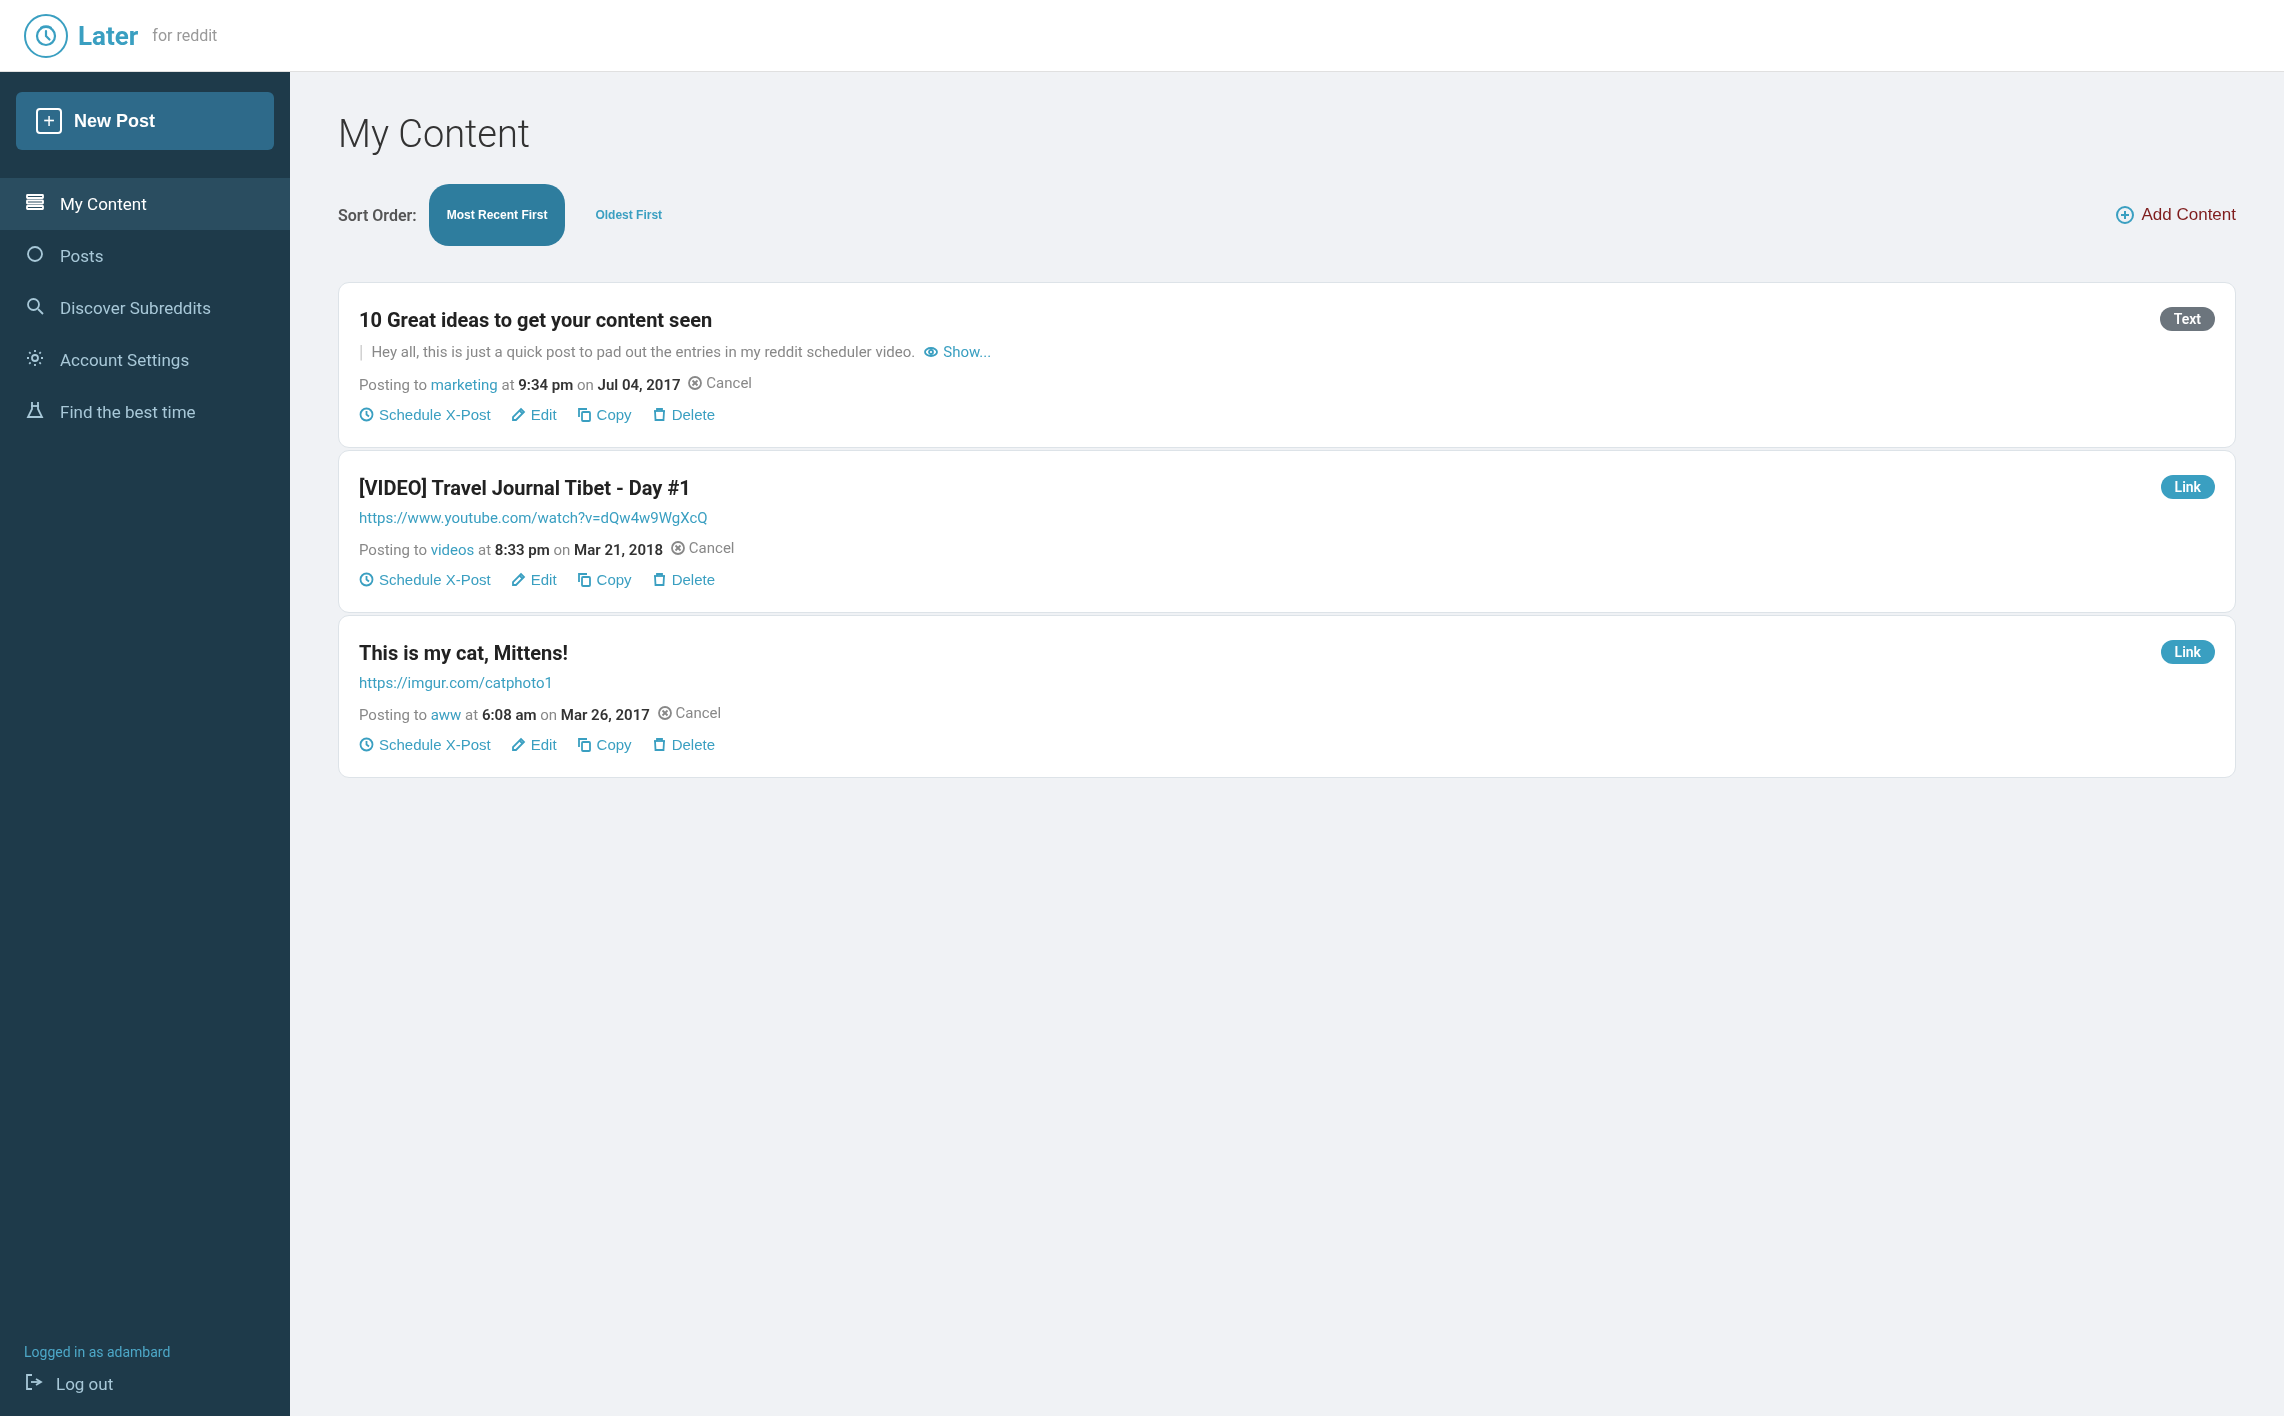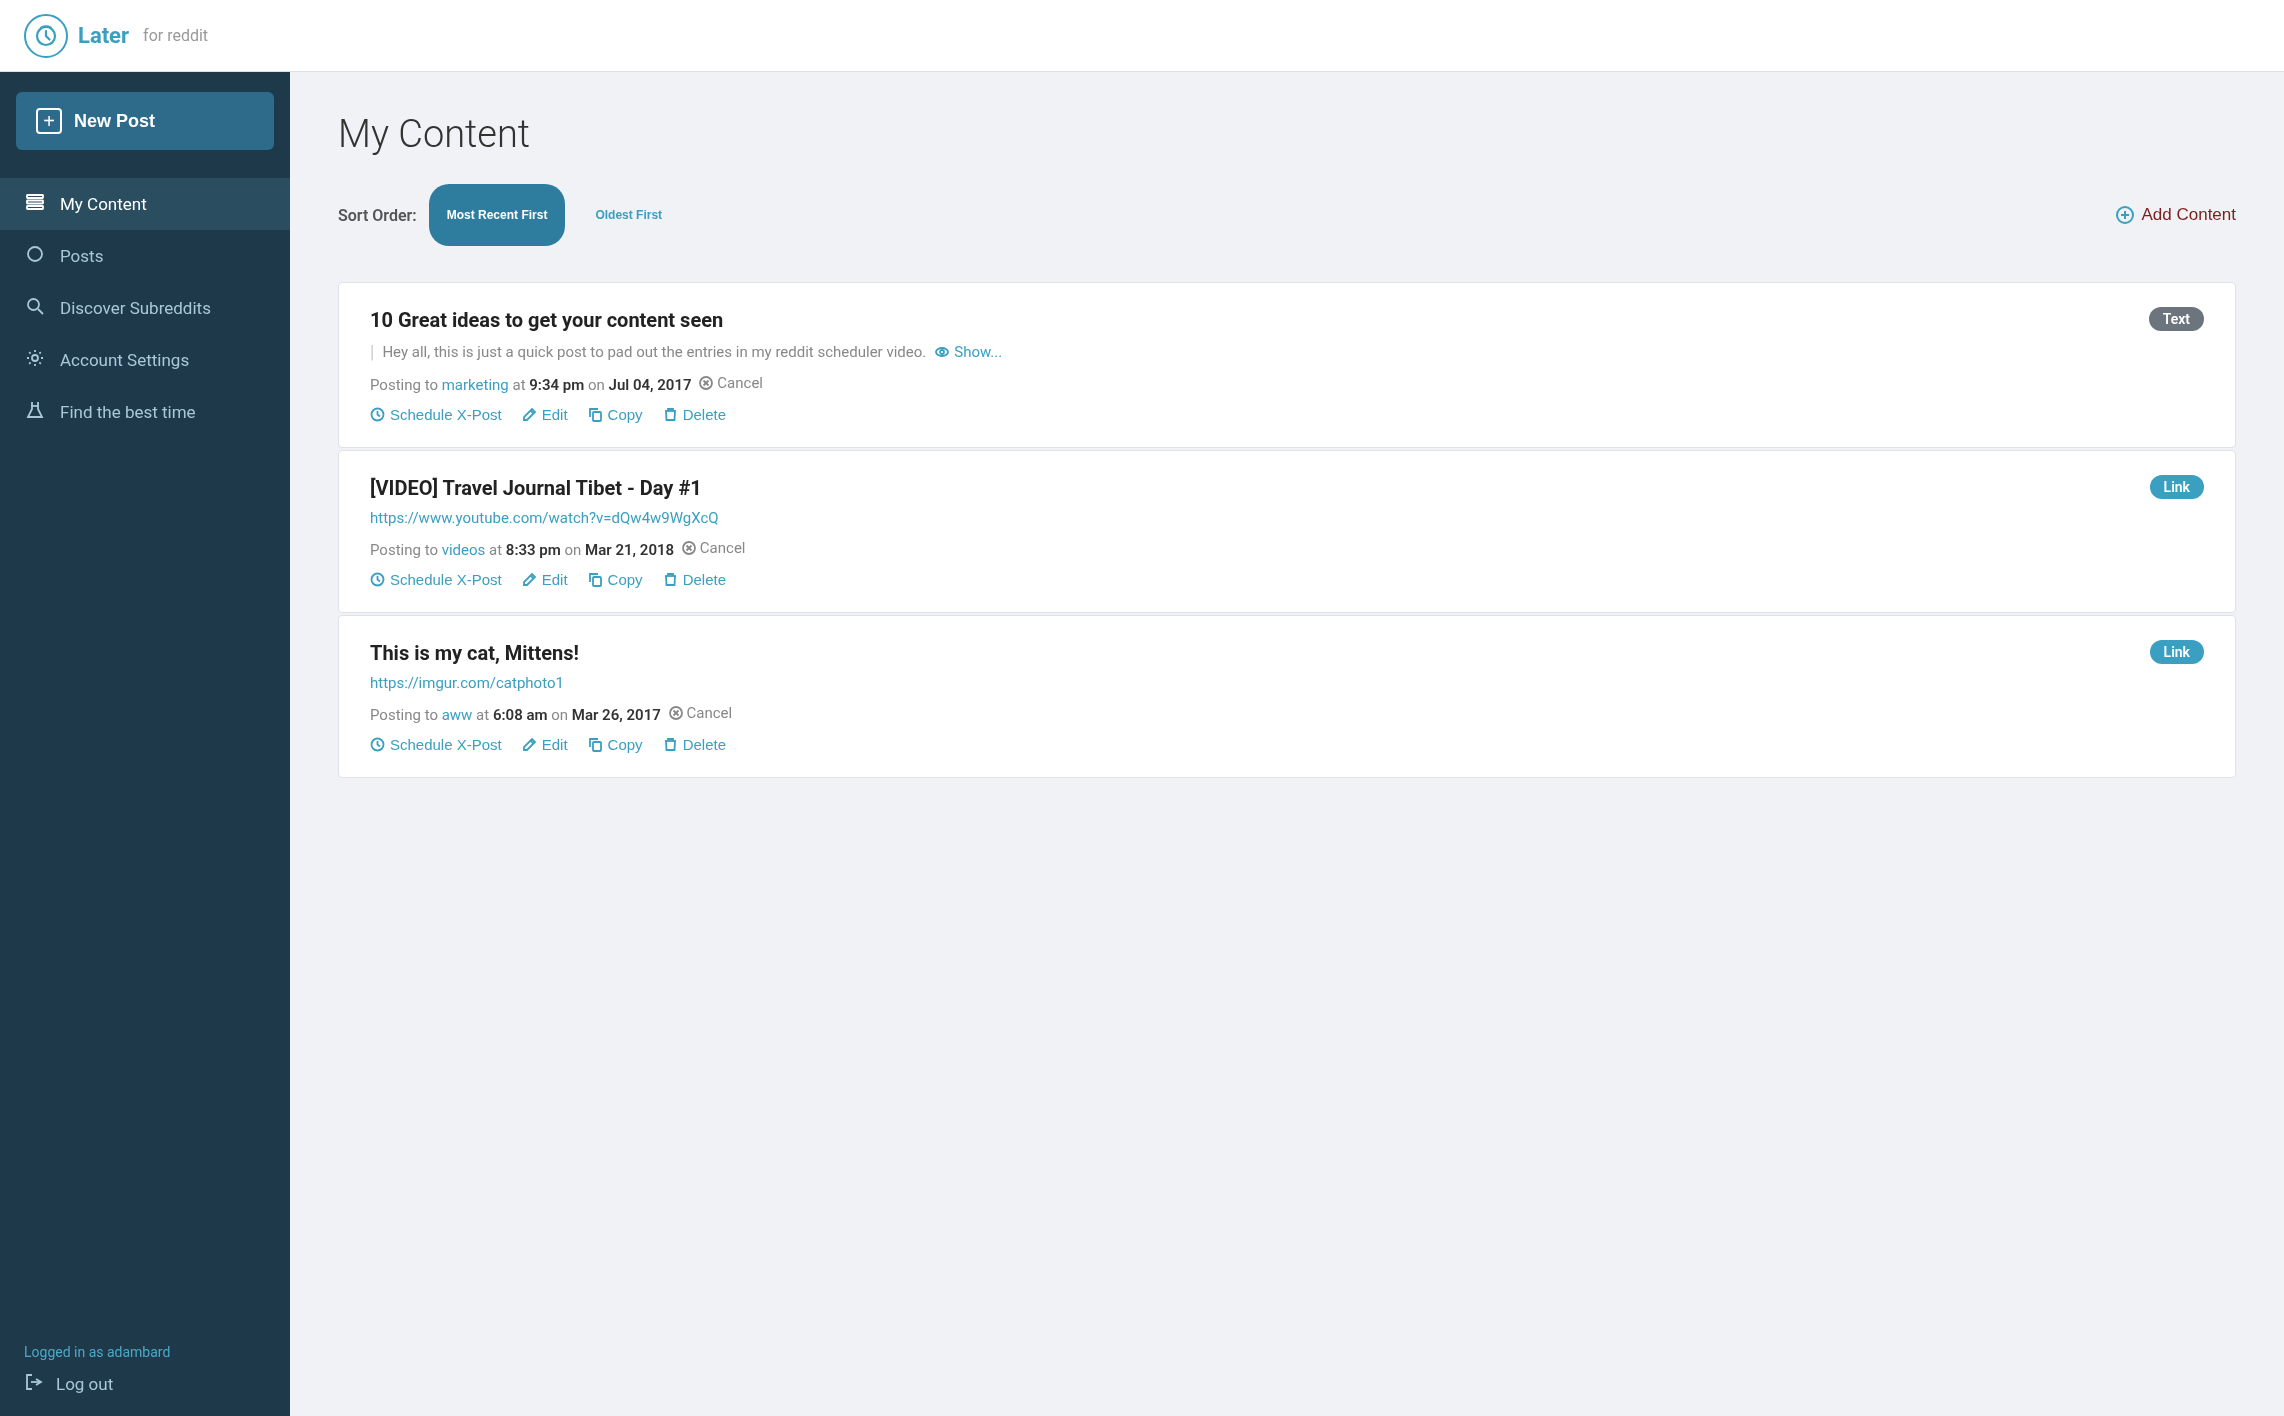--- a/index.html
+++ b/index.html
@@ -26,21 +26,21 @@
       height: 44px;
       border-radius: 50%;
       border: 2.5px solid #3a9fc1;
       display: flex;
       align-items: center;
       justify-content: center;
       color: #3a9fc1;
       font-size: 20px;
     }
     .logo-text {
-      font-size: 22px;
+      font-size: 26px;
       font-weight: 700;
       color: #3a9fc1;
     }
     .logo-sub {
       font-size: 16px;
       font-weight: 400;
       color: #999;
       margin-left: 4px;
     }
 
@@ -181,22 +181,22 @@
       cursor: pointer;
       background: none;
       border: none;
       font-weight: 500;
     }
 
     
     .content-card {
       background: #fff;
       border: 1px solid #dde3e8;
-      border-radius: 4px;
-      padding: 24px 31px;
+      border-radius: 11px;
+      padding: 24px 20px;
       margin-bottom: 2px;
     }
 
     .card-header {
       display: flex;
       align-items: flex-start;
       justify-content: space-between;
       margin-bottom: 8px;
     }
     .card-title {

